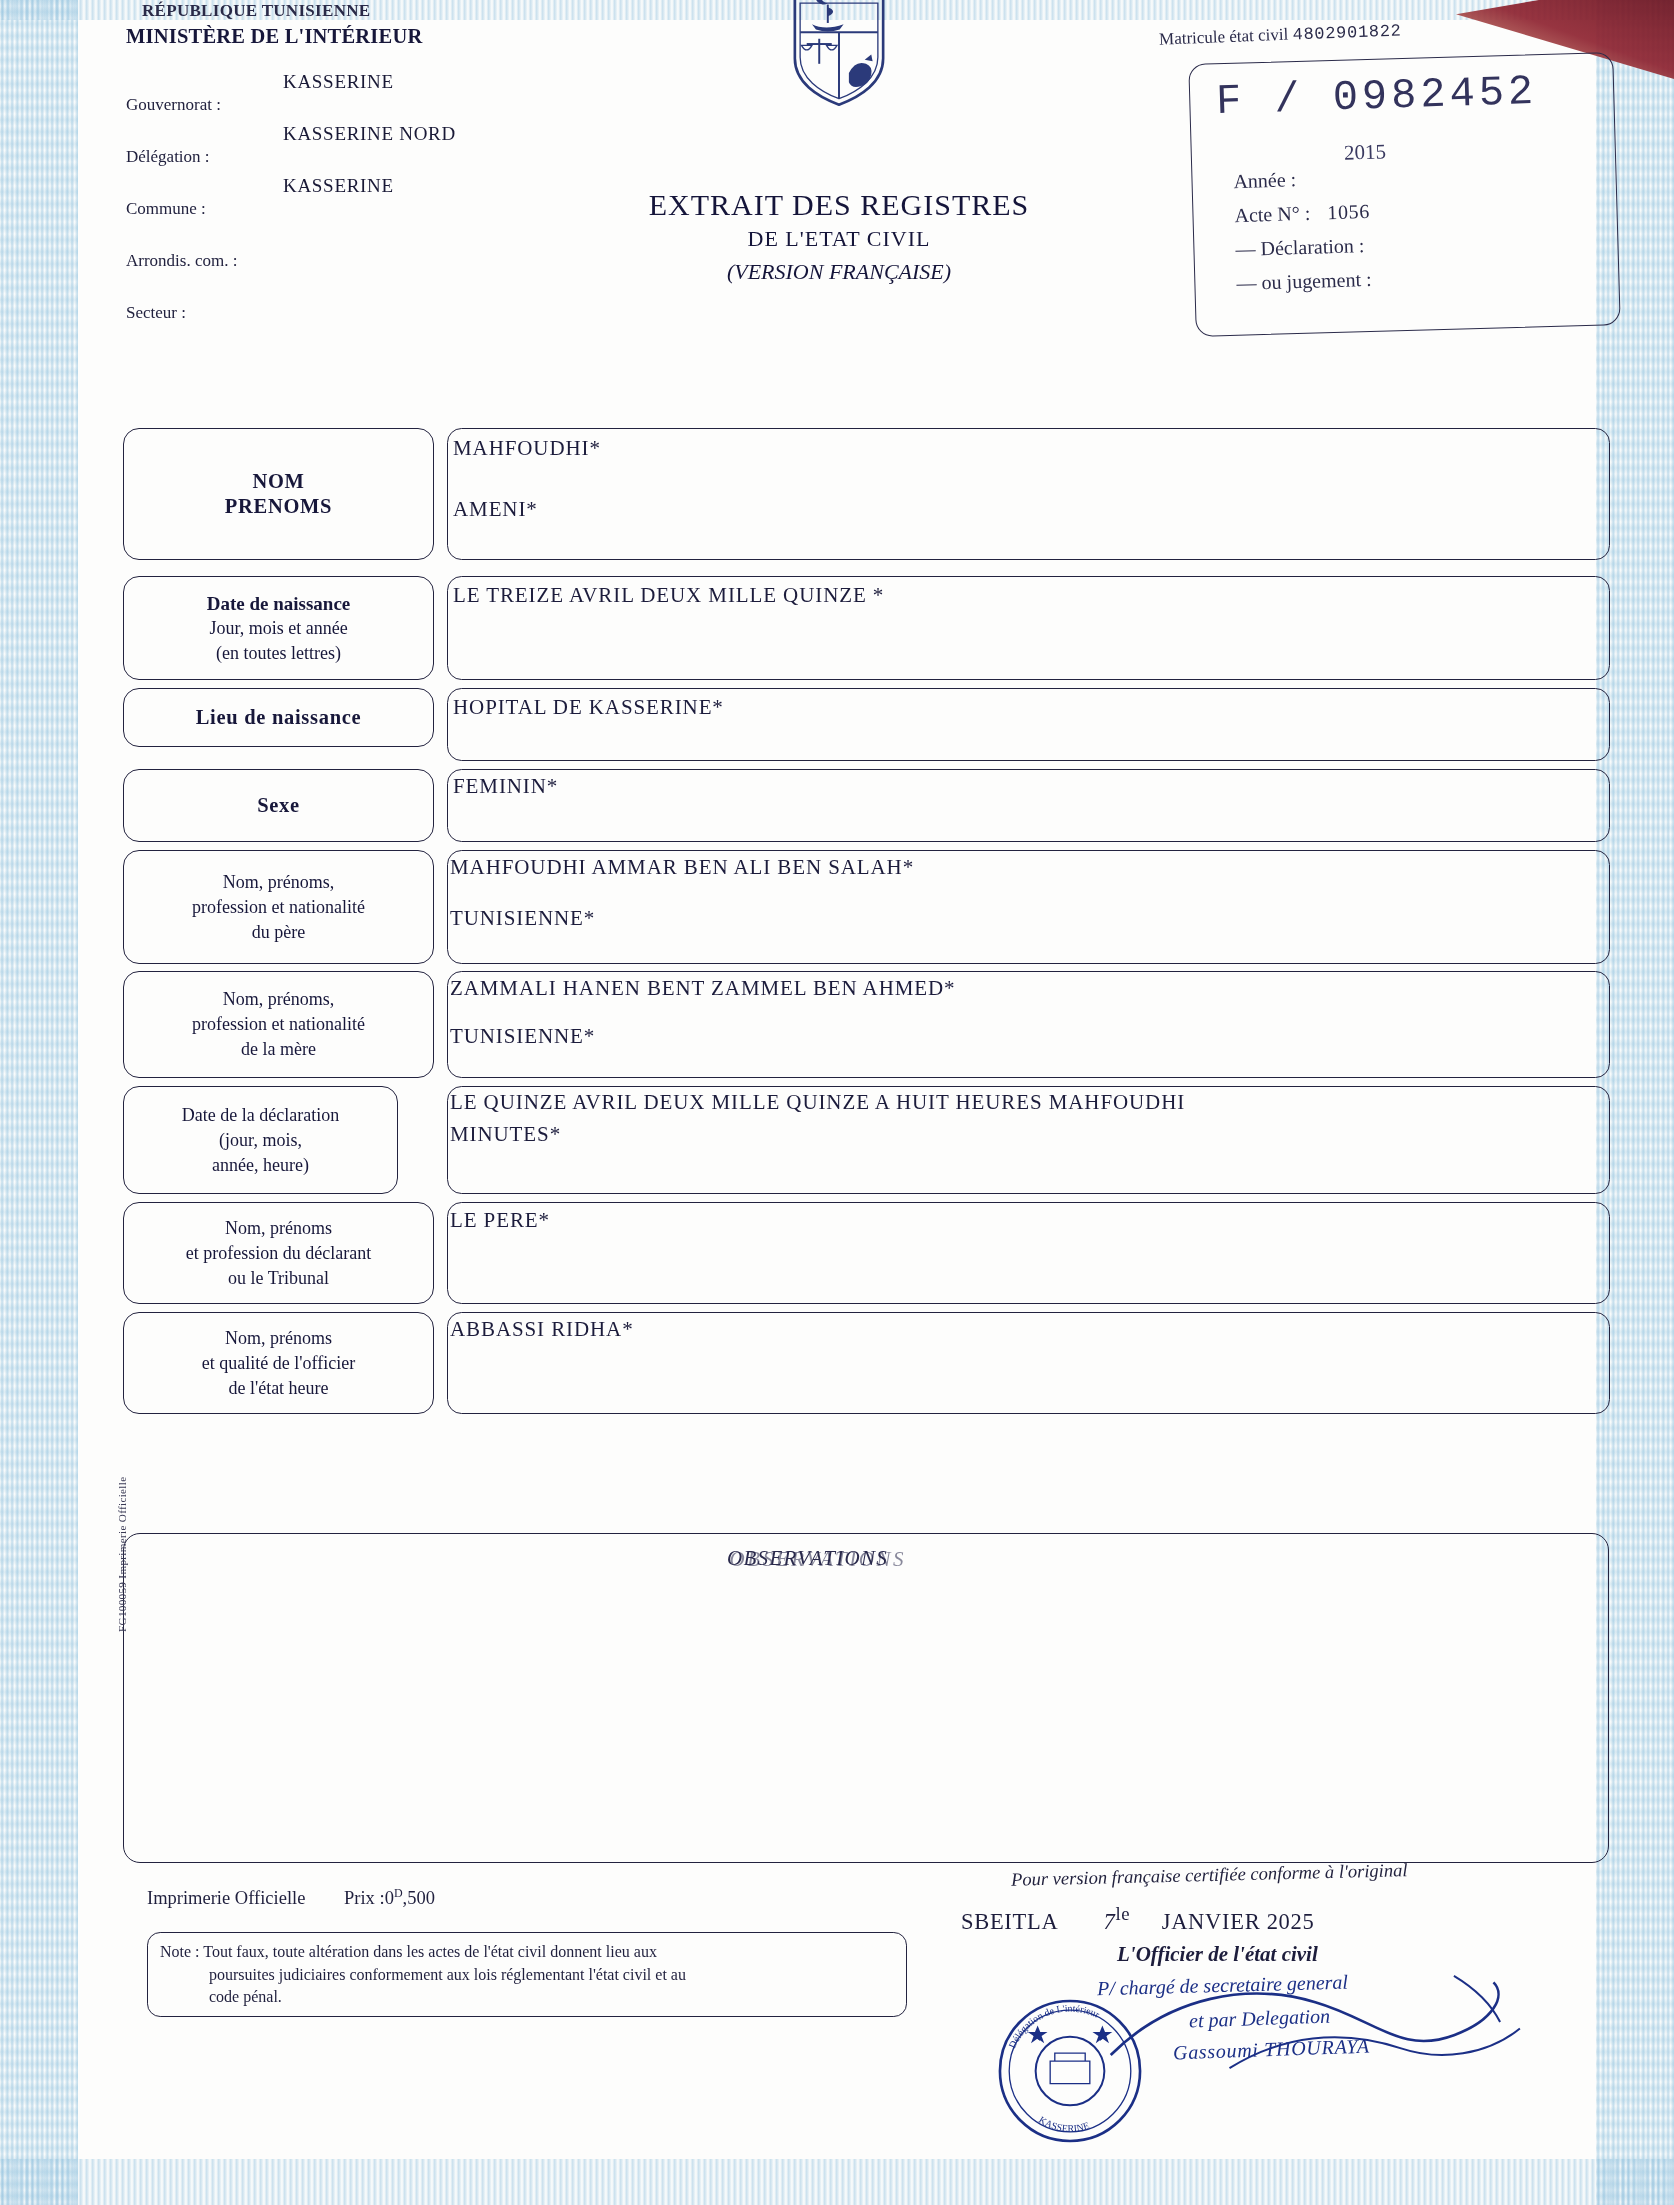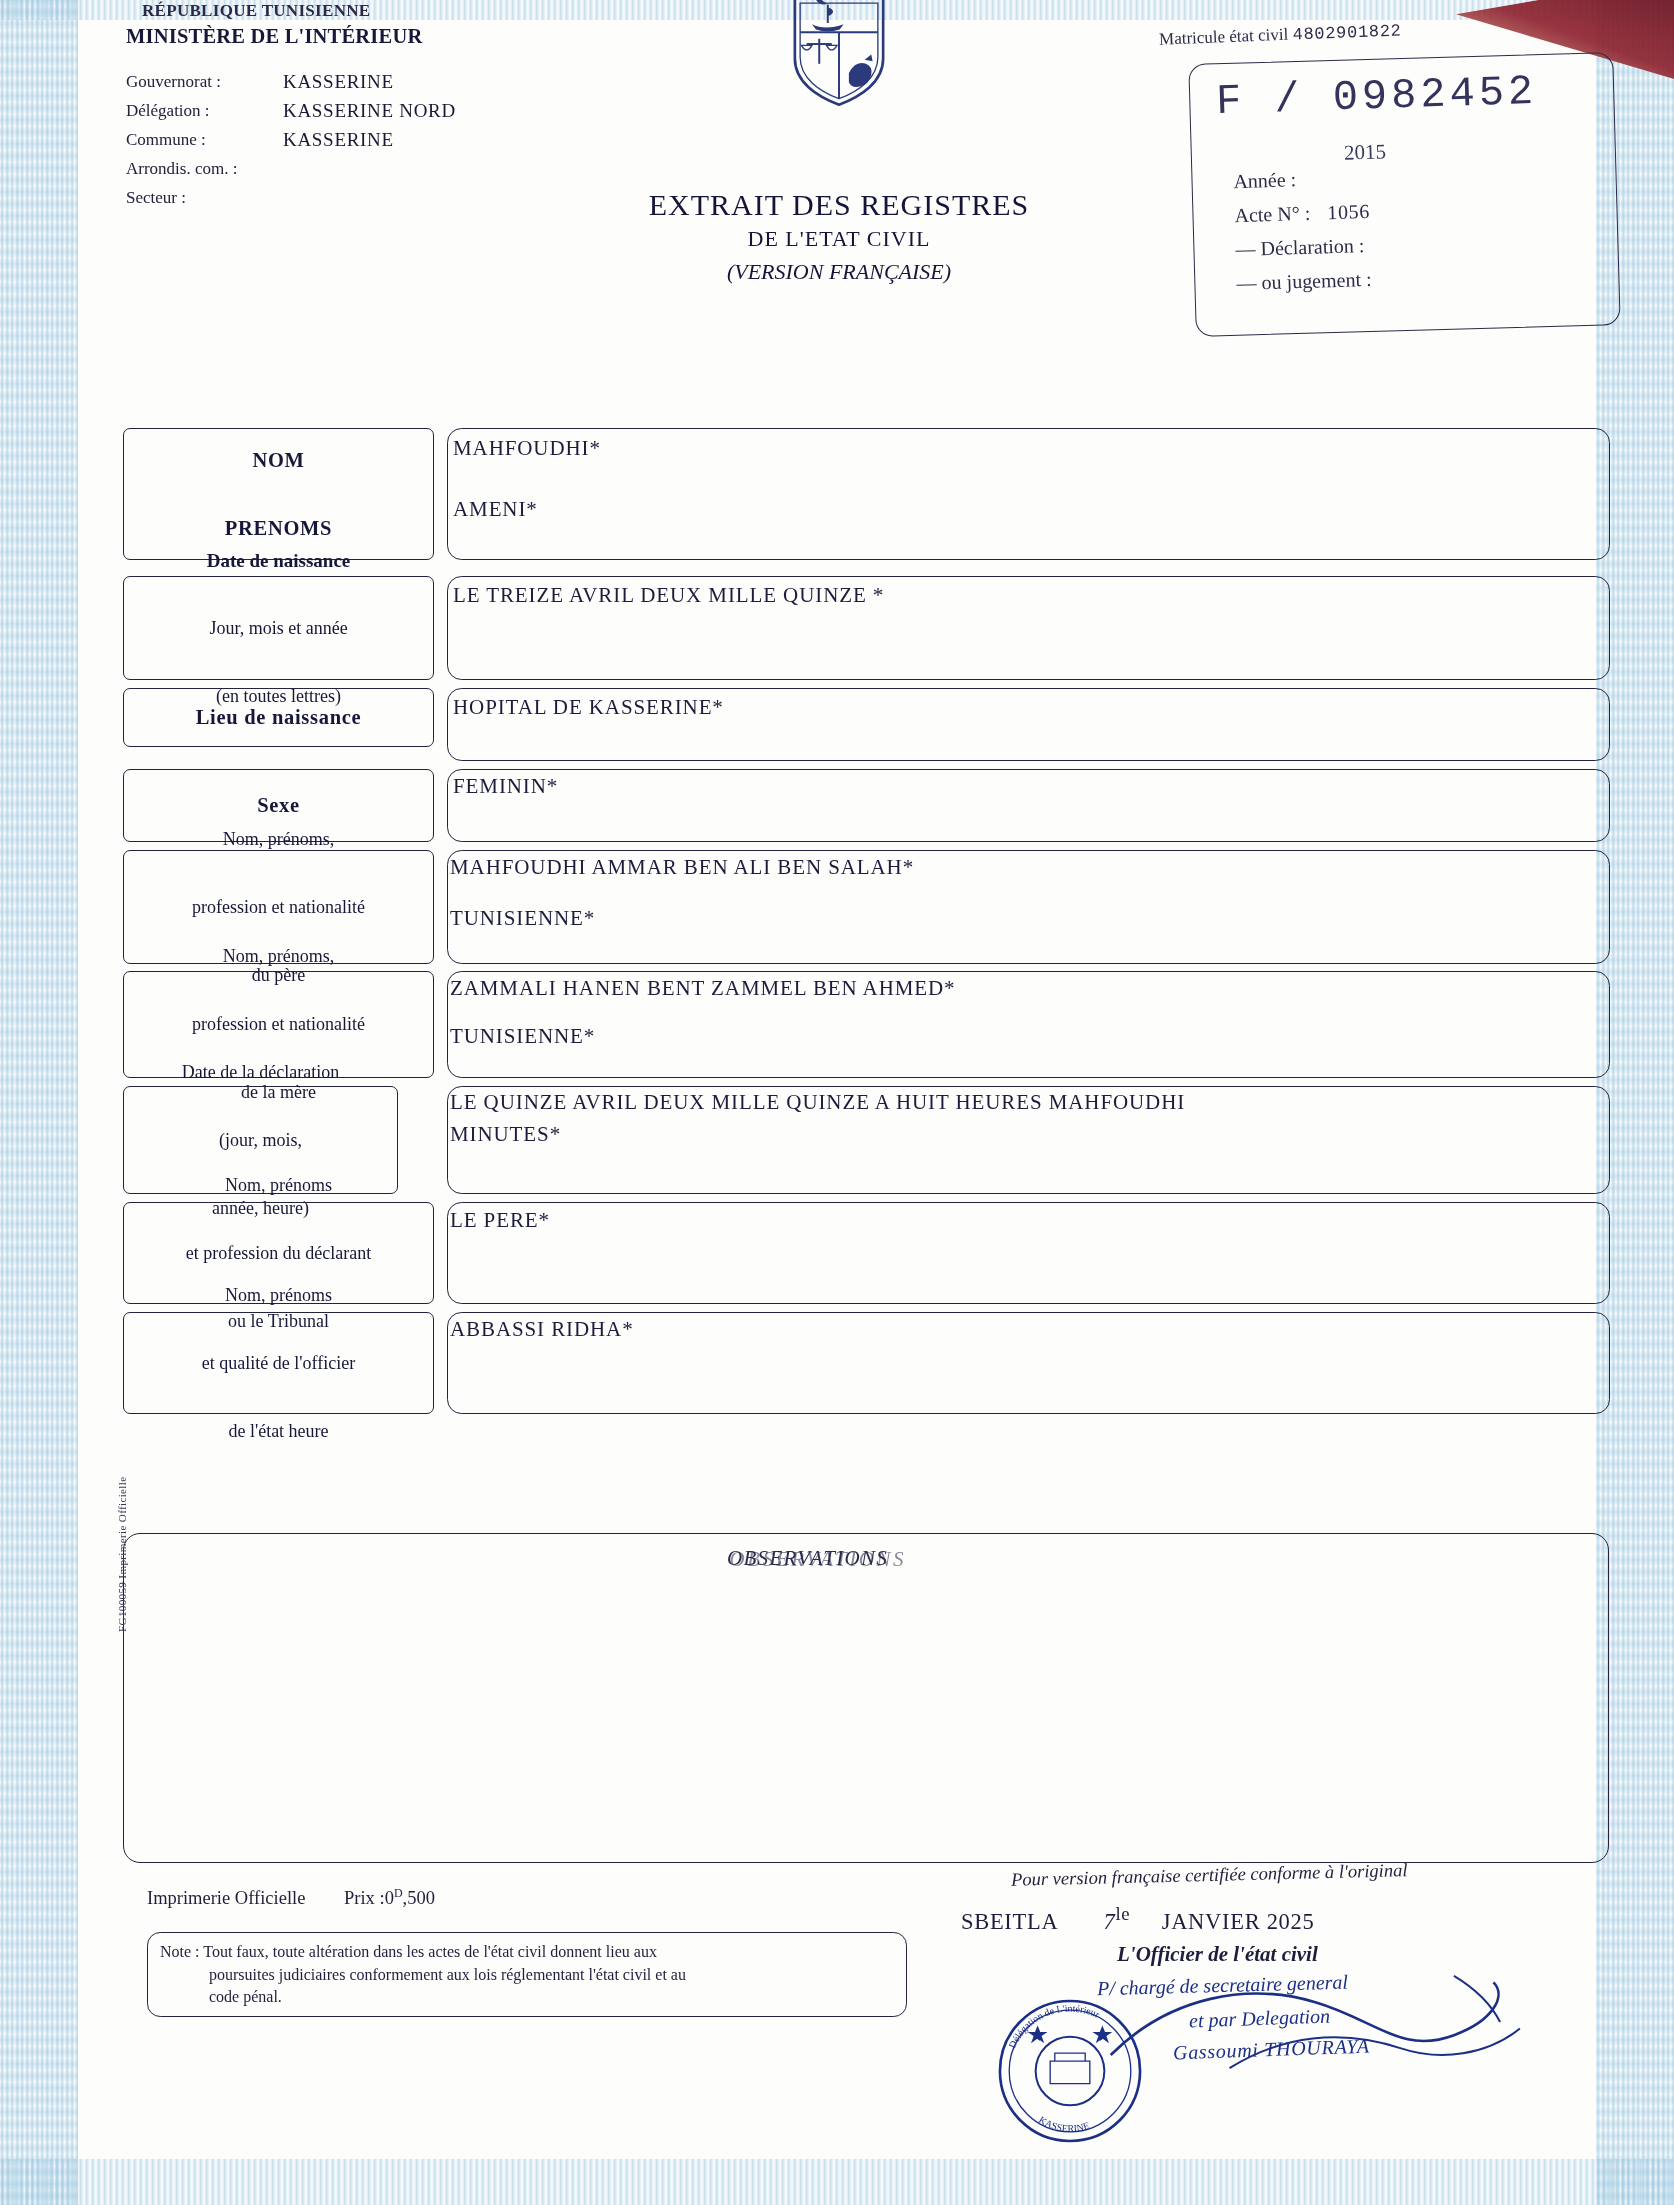--- a/index.html
+++ b/index.html
@@ -107,20 +107,21 @@
     line-height: 29px;
     color: #22223f;
   }
   .admin-row {
     display: flex;
     white-space: nowrap;
   }
   .admin-lbl {
     width: 111px;
     font-family: "Liberation Serif", serif;
+    margin-top: 23px;
   }
   .admin-val {
     font-size: 19px;
     letter-spacing: 0.7px;
     color: #191936;
     padding-left: 46px;
   }
 
   
   .emblem {
@@ -230,32 +231,31 @@
     width: 1486px;
   }
   .row {
     position: relative;
     margin-bottom: 8px;
     height: 0;
   }
   .cell-label {
     position: absolute;
     border: 1.3px solid #23233f;
-    border-radius: 7px;
+    border-radius: 16px;
     box-sizing: border-box;
     display: flex;
     flex-direction: column;
     align-items: center;
     justify-content: center;
     text-align: center;
     font-size: 18px;
     line-height: 25px;
     color: #17173a;
     padding: 2.6px 5.3px;
-    gap: 43px;
   }
   .cell-label.strong {
     font-weight: bold;
     font-size: 20.5px;
     letter-spacing: 0.7px;
   }
   .cell-value {
     position: absolute;
     border: 1.3px solid #23233f;
     border-radius: 14.5px;

